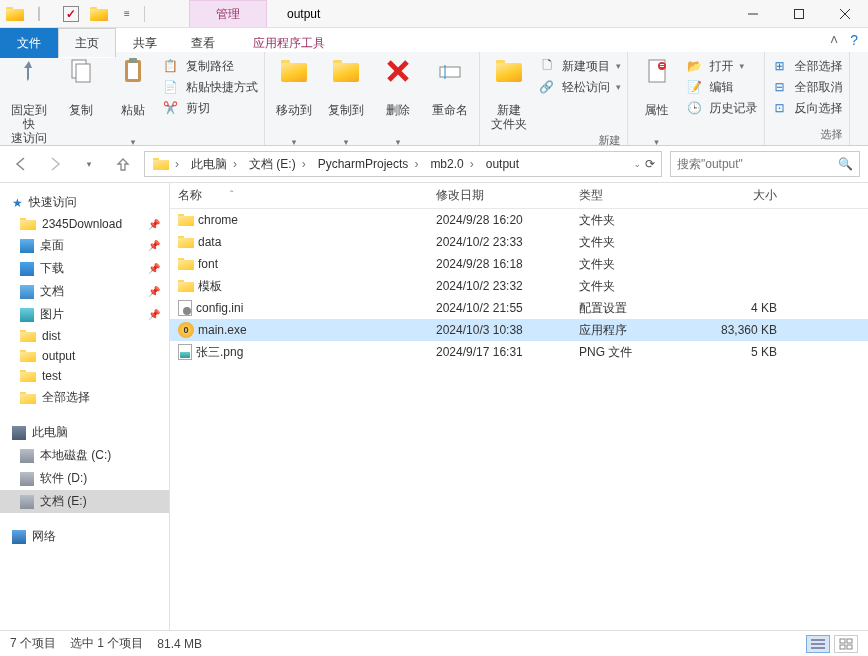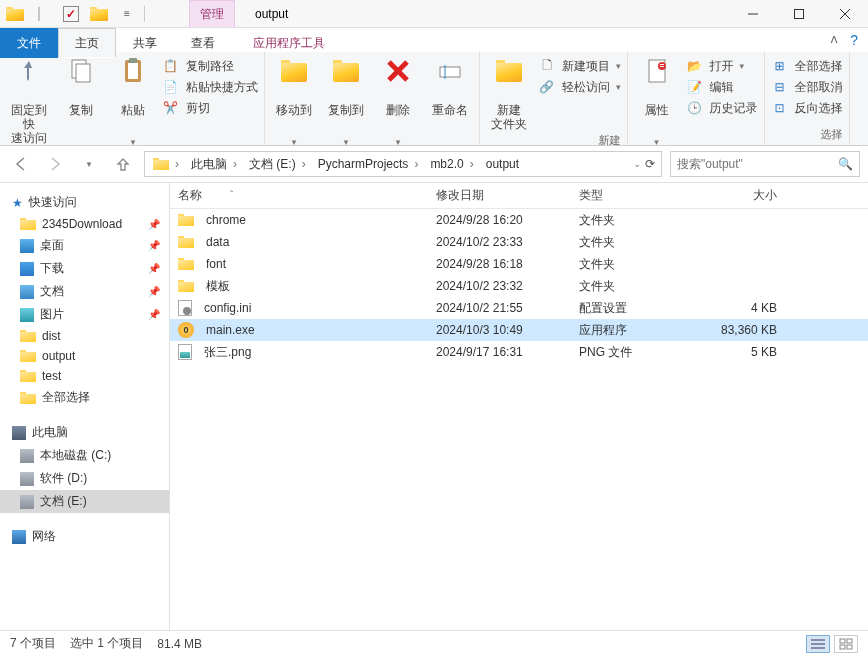--- a/index.html
+++ b/index.html
@@ -6,21 +6,21 @@
 body{background:#fff;width:868px;height:656px;overflow:hidden;display:flex;flex-direction:column}
 .titlebar{height:28px;display:flex;align-items:stretch;background:#f7f7f7;border-bottom:1px solid #e0e0e0}
 .qat{display:flex;align-items:center;padding:0 4px;gap:6px}
 .qat-item{width:22px;height:22px;display:flex;align-items:center;justify-content:center}
 .folder-ico{width:18px;height:14px;position:relative}
 .folder-ico::before{content:"";position:absolute;top:0;left:0;width:7px;height:4px;background:#ffd75e;border-radius:1px 1px 0 0}
 .folder-ico::after{content:"";position:absolute;top:2px;left:0;width:18px;height:12px;background:linear-gradient(160deg,#ffe79e 0%,#ffca28 55%,#f5a623 100%);border-radius:1px}
 .checkbox-check{width:16px;height:16px;border:1px solid #888;display:flex;align-items:center;justify-content:center;color:#d0021b;font-weight:bold}
 .qat-sep{width:1px;height:16px;background:#ccc}
 .title-ctx{flex:0 0 auto;display:flex;align-items:stretch;margin-left:40px}
-.ctx-tab{background:#f3e1f3;color:#936;padding:0 10px;display:flex;align-items:center;border:1px solid #e8c8e6;border-bottom:none}
+.ctx-tab{background:#f3e1f3;color:#936;padding:0 26px;display:flex;align-items:center;border:1px solid #e8c8e6;border-bottom:none}
 .title-text{flex:1;padding-left:20px;display:flex;align-items:center}
 .win-buttons{display:flex}
 .win-btn{width:46px;height:28px;display:flex;align-items:center;justify-content:center;color:#333}
 .tabs{height:24px;display:flex;background:#fff;align-items:stretch}
 .tab{padding:14px 16px;display:flex;align-items:center;color:#333;border:1px solid transparent;position:relative}
 .tab.file{background:#1979ca;color:#fff}
 .tab.active{border-color:#d0d0d0;border-bottom-color:#fff;background:#f5f6f7}
 .tab.ctx{color:#936}
 .tab-right{margin-left:auto;display:flex;align-items:center;padding-right:10px;gap:12px;color:#666}
 .ribbon{height:94px;background:#f5f6f7;border-bottom:1px solid #d0d0d0;display:flex}
@@ -64,21 +64,21 @@
 .sq-fold::before{content:"";position:absolute;top:0;left:0;width:6px;height:3px;background:#ffd75e}
 .sq-fold::after{content:"";position:absolute;top:2px;left:0;width:16px;height:10px;background:linear-gradient(160deg,#ffe79e,#ffca28)}
 .file-pane{flex:1;display:flex;flex-direction:column}
 .col-headers{height:26px;display:flex;align-items:center;border-bottom:1px solid #e8e8e8;color:#444;padding-left:8px}
 .col-name{width:258px;display:flex;align-items:center;gap:28px}
 .col-date{width:143px}
 .col-type{width:120px}
 .col-size{width:90px;text-align:right;padding-right:12px}
 .file-row{height:22px;display:flex;align-items:center;padding-left:8px;color:#333}
 .file-row.selected{background:#cde8ff}
-.fname{width:258px;display:flex;align-items:center;gap:12px}
+.fname{width:258px;display:flex;align-items:center;gap:4px}
 .status-bar{height:26px;border-top:1px solid #e0e0e0;display:flex;align-items:center;padding:0 10px;gap:14px;color:#444;font-size:12px}
 .status-bar .right{margin-left:auto;display:flex;gap:4px}
 .view-btn{width:24px;height:18px;border:1px solid #ccc;display:flex;align-items:center;justify-content:center;color:#556}
 .view-btn.active{background:#d8e6f4;border-color:#7aaede}
 svg{display:block}
 .sort-ind{color:#888;font-size:10px}
 .tri{font-size:9px;color:#777}
 </style>
 </head>
 <body>
@@ -491,21 +491,21 @@
           </div>
           <div class="col-date">2024/10/2 21:55</div>
           <div class="col-type">配置设置</div>
           <div class="col-size">4 KB</div>
         </div>
         <div class="file-row selected">
           <div class="fname">
             <span style="width:16px;height:16px;border-radius:50%;background:radial-gradient(#ffd860,#f0a020);display:inline-flex;align-items:center;justify-content:center;font-size:9px;font-weight:bold;color:#333">0</span>
             <span>main.exe</span>
           </div>
-          <div class="col-date">2024/10/3 10:49</div>
+          <div class="col-date">2024/10/3 10:38</div>
           <div class="col-type">应用程序</div>
           <div class="col-size">83,360 KB</div>
         </div>
         <div class="file-row">
           <div class="fname">
             <span style="width:14px;height:16px;background:#fff;border:1px solid #aaa;display:inline-block;position:relative">
               <span style="position:absolute;bottom:1px;left:1px;right:1px;height:6px;background:linear-gradient(#6cc,#399)"></span>
             </span>
             <span>张三.png</span>
           </div>

